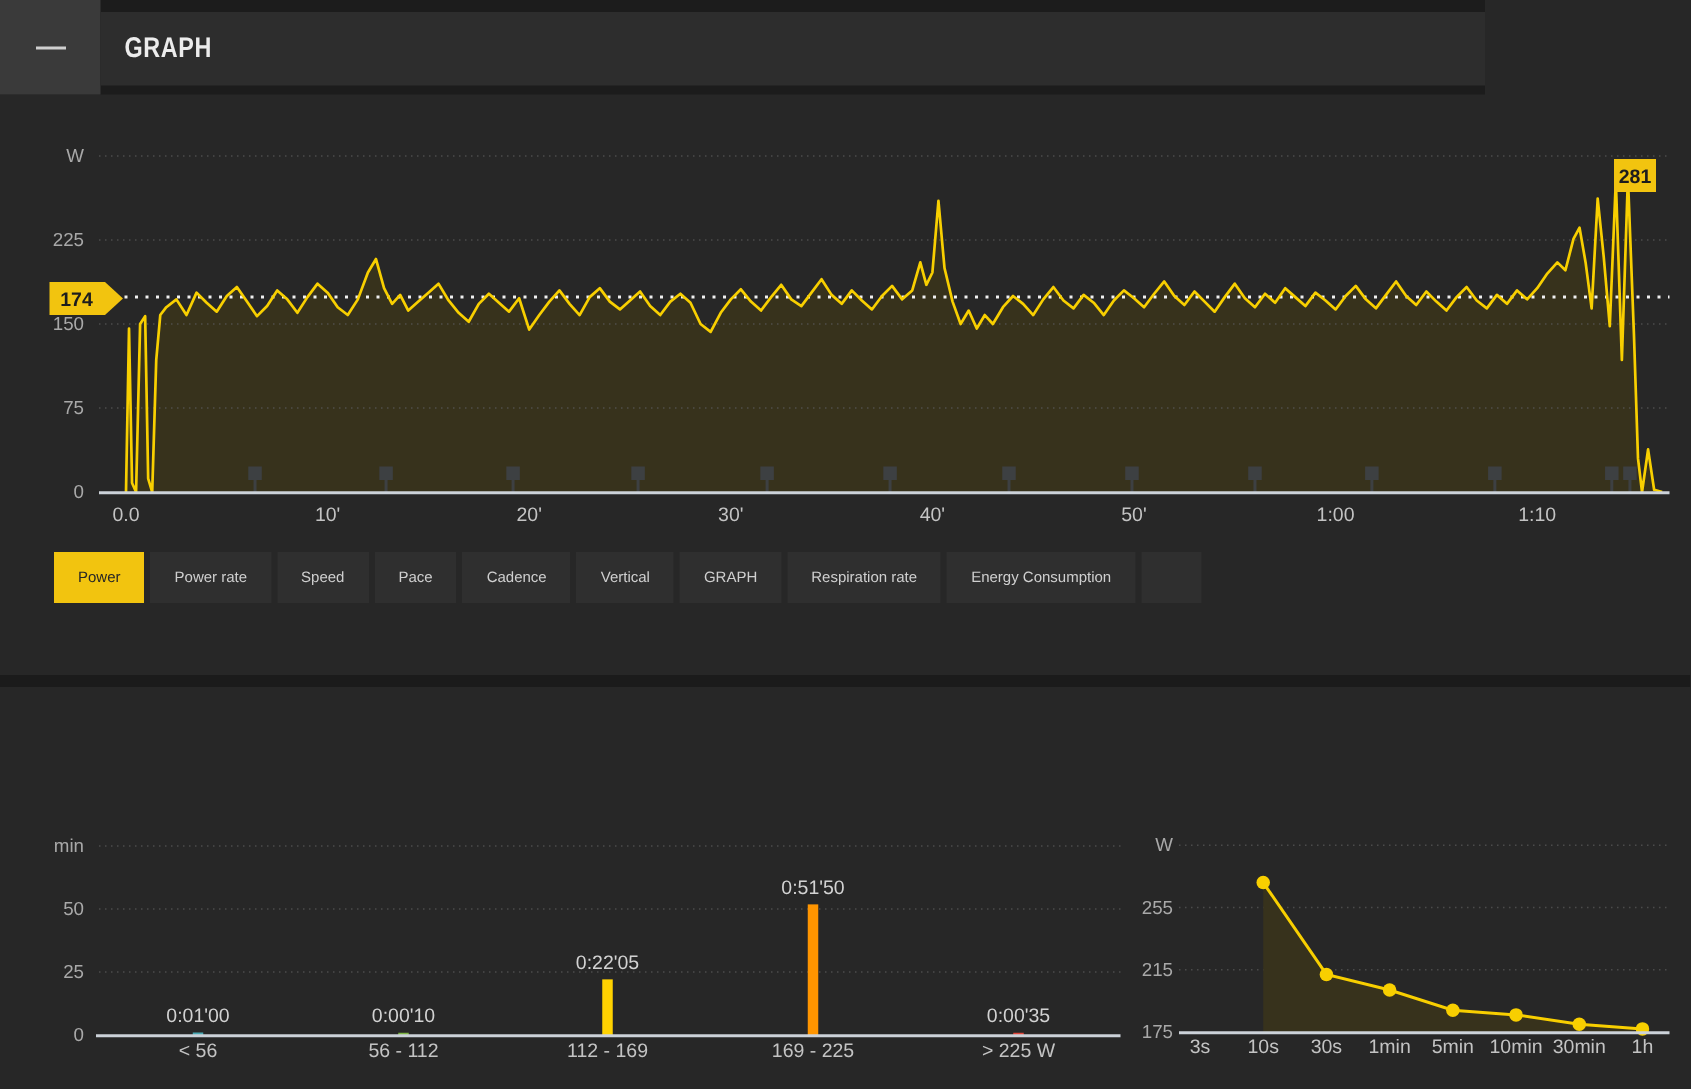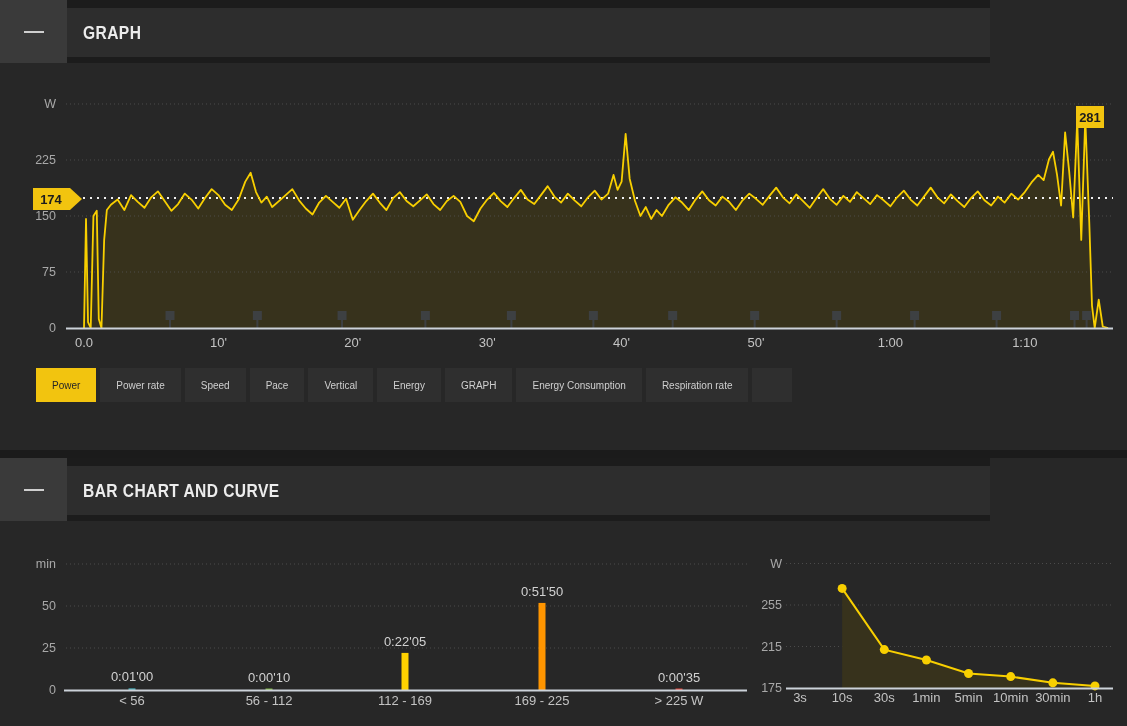--- a/index.html
+++ b/index.html
@@ -92,38 +92,30 @@
       <text x="51" y="141" text-anchor="middle" fill="#1d1d1d" font-size="13px" font-weight="bold" font-family="&quot;Liberation Sans&quot;,sans-serif">174</text>
       <rect x="1076" y="43" width="28" height="22" fill="#f2c40f"></rect>
       <text x="1090" y="59" text-anchor="middle" fill="#1d1d1d" font-size="13px" font-weight="bold" font-family="&quot;Liberation Sans&quot;,sans-serif">281</text>
     </svg>
 
   <div class="tabs">
     <button class="tab active">Power</button>
     <button class="tab">Power rate</button>
     <button class="tab">Speed</button>
     <button class="tab">Pace</button>
+    <button class="tab">Cadence</button>
     <button class="tab">Vertical</button>
-    <button class="tab">Energy</button>
     <button class="tab">GRAPH</button>
+    <button class="tab">Respiration rate</button>
     <button class="tab">Energy Consumption</button>
-    <button class="tab">Respiration rate</button>
     <button class="tab overflow"></button>
   </div>
 
   <div class="section-gap"></div>
 
-  <div class="sec-header" style="top:458px">
-    <div class="collapse-box">
-      <span class="minus-icon"></span>
-    </div>
-    <div class="header-strip">
-      <h1 class="sec-title">BAR CHART AND CURVE</h1>
-    </div>
-  </div>
 
   <svg id="bottom-charts" width="1127" height="206" viewBox="0 0 1127 206">
       <line x1="66" y1="44" x2="747" y2="44" stroke="#555555" stroke-width="1" stroke-dasharray="1 3" opacity="0.8"></line>
       <text x="56" y="48" text-anchor="end" fill="#a8a8a8" font-size="12.5px" font-family="&quot;Liberation Sans&quot;,sans-serif">min</text>
       <line x1="66" y1="86" x2="747" y2="86" stroke="#555555" stroke-width="1" stroke-dasharray="1 3" opacity="0.8"></line>
       <text x="56" y="90" text-anchor="end" fill="#a8a8a8" font-size="12.5px" font-family="&quot;Liberation Sans&quot;,sans-serif">50</text>
       <line x1="66" y1="128" x2="747" y2="128" stroke="#555555" stroke-width="1" stroke-dasharray="1 3" opacity="0.8"></line>
       <text x="56" y="132" text-anchor="end" fill="#a8a8a8" font-size="12.5px" font-family="&quot;Liberation Sans&quot;,sans-serif">25</text>
       <text x="56" y="174" text-anchor="end" fill="#a8a8a8" font-size="12.5px" font-family="&quot;Liberation Sans&quot;,sans-serif">0</text>
       <rect x="128.5" y="168.32" width="7" height="1.68" fill="#49a8b2"></rect>

